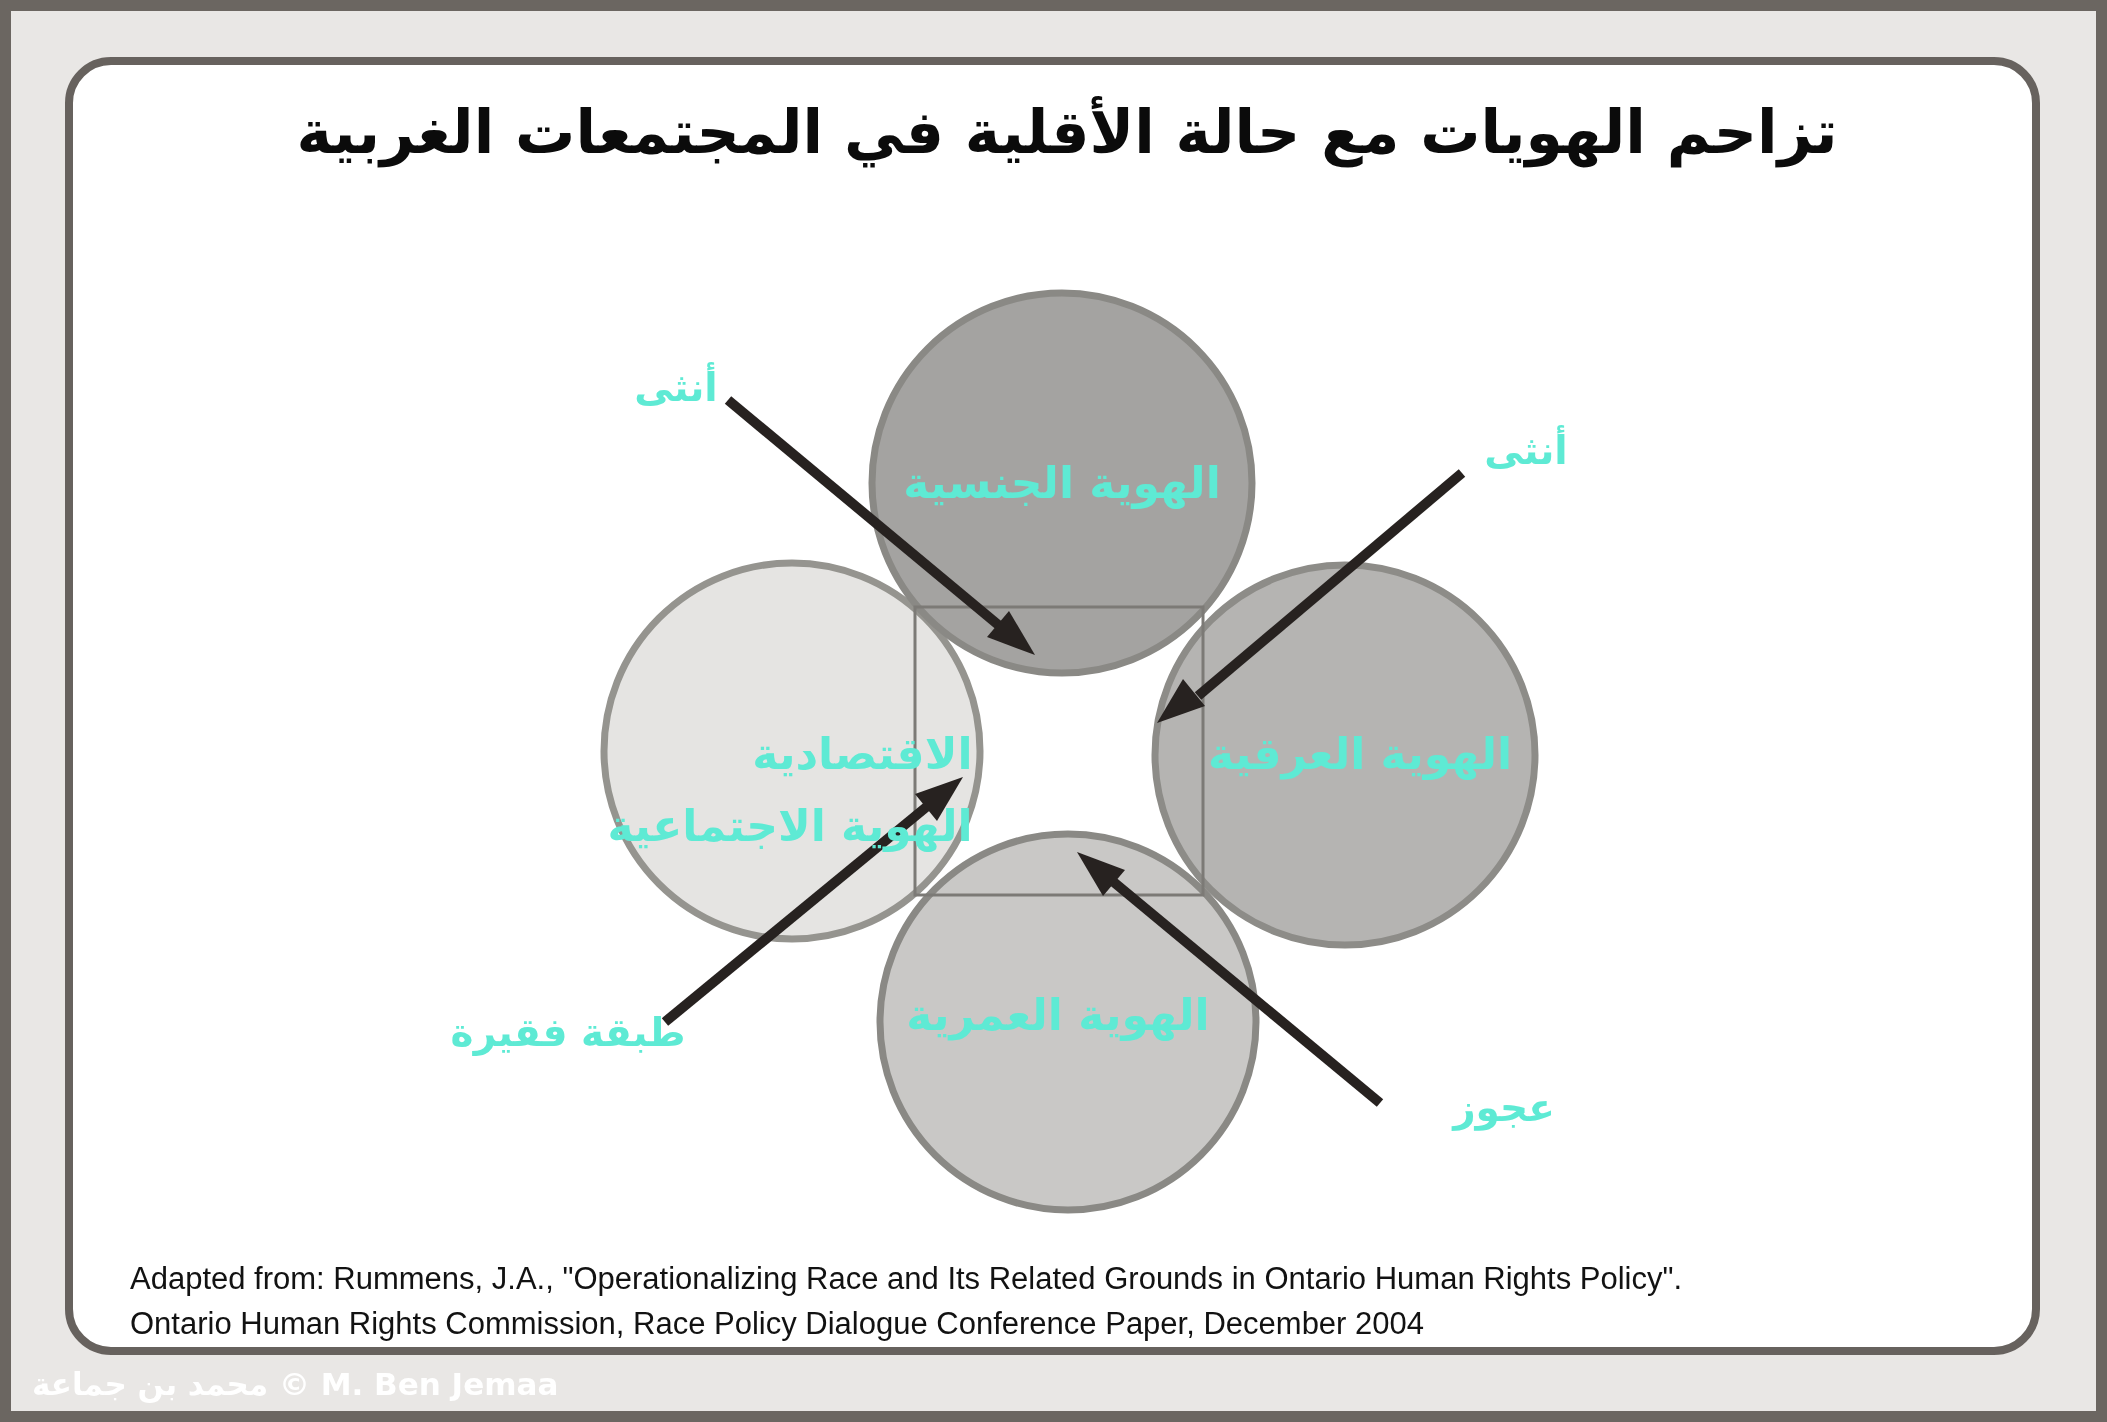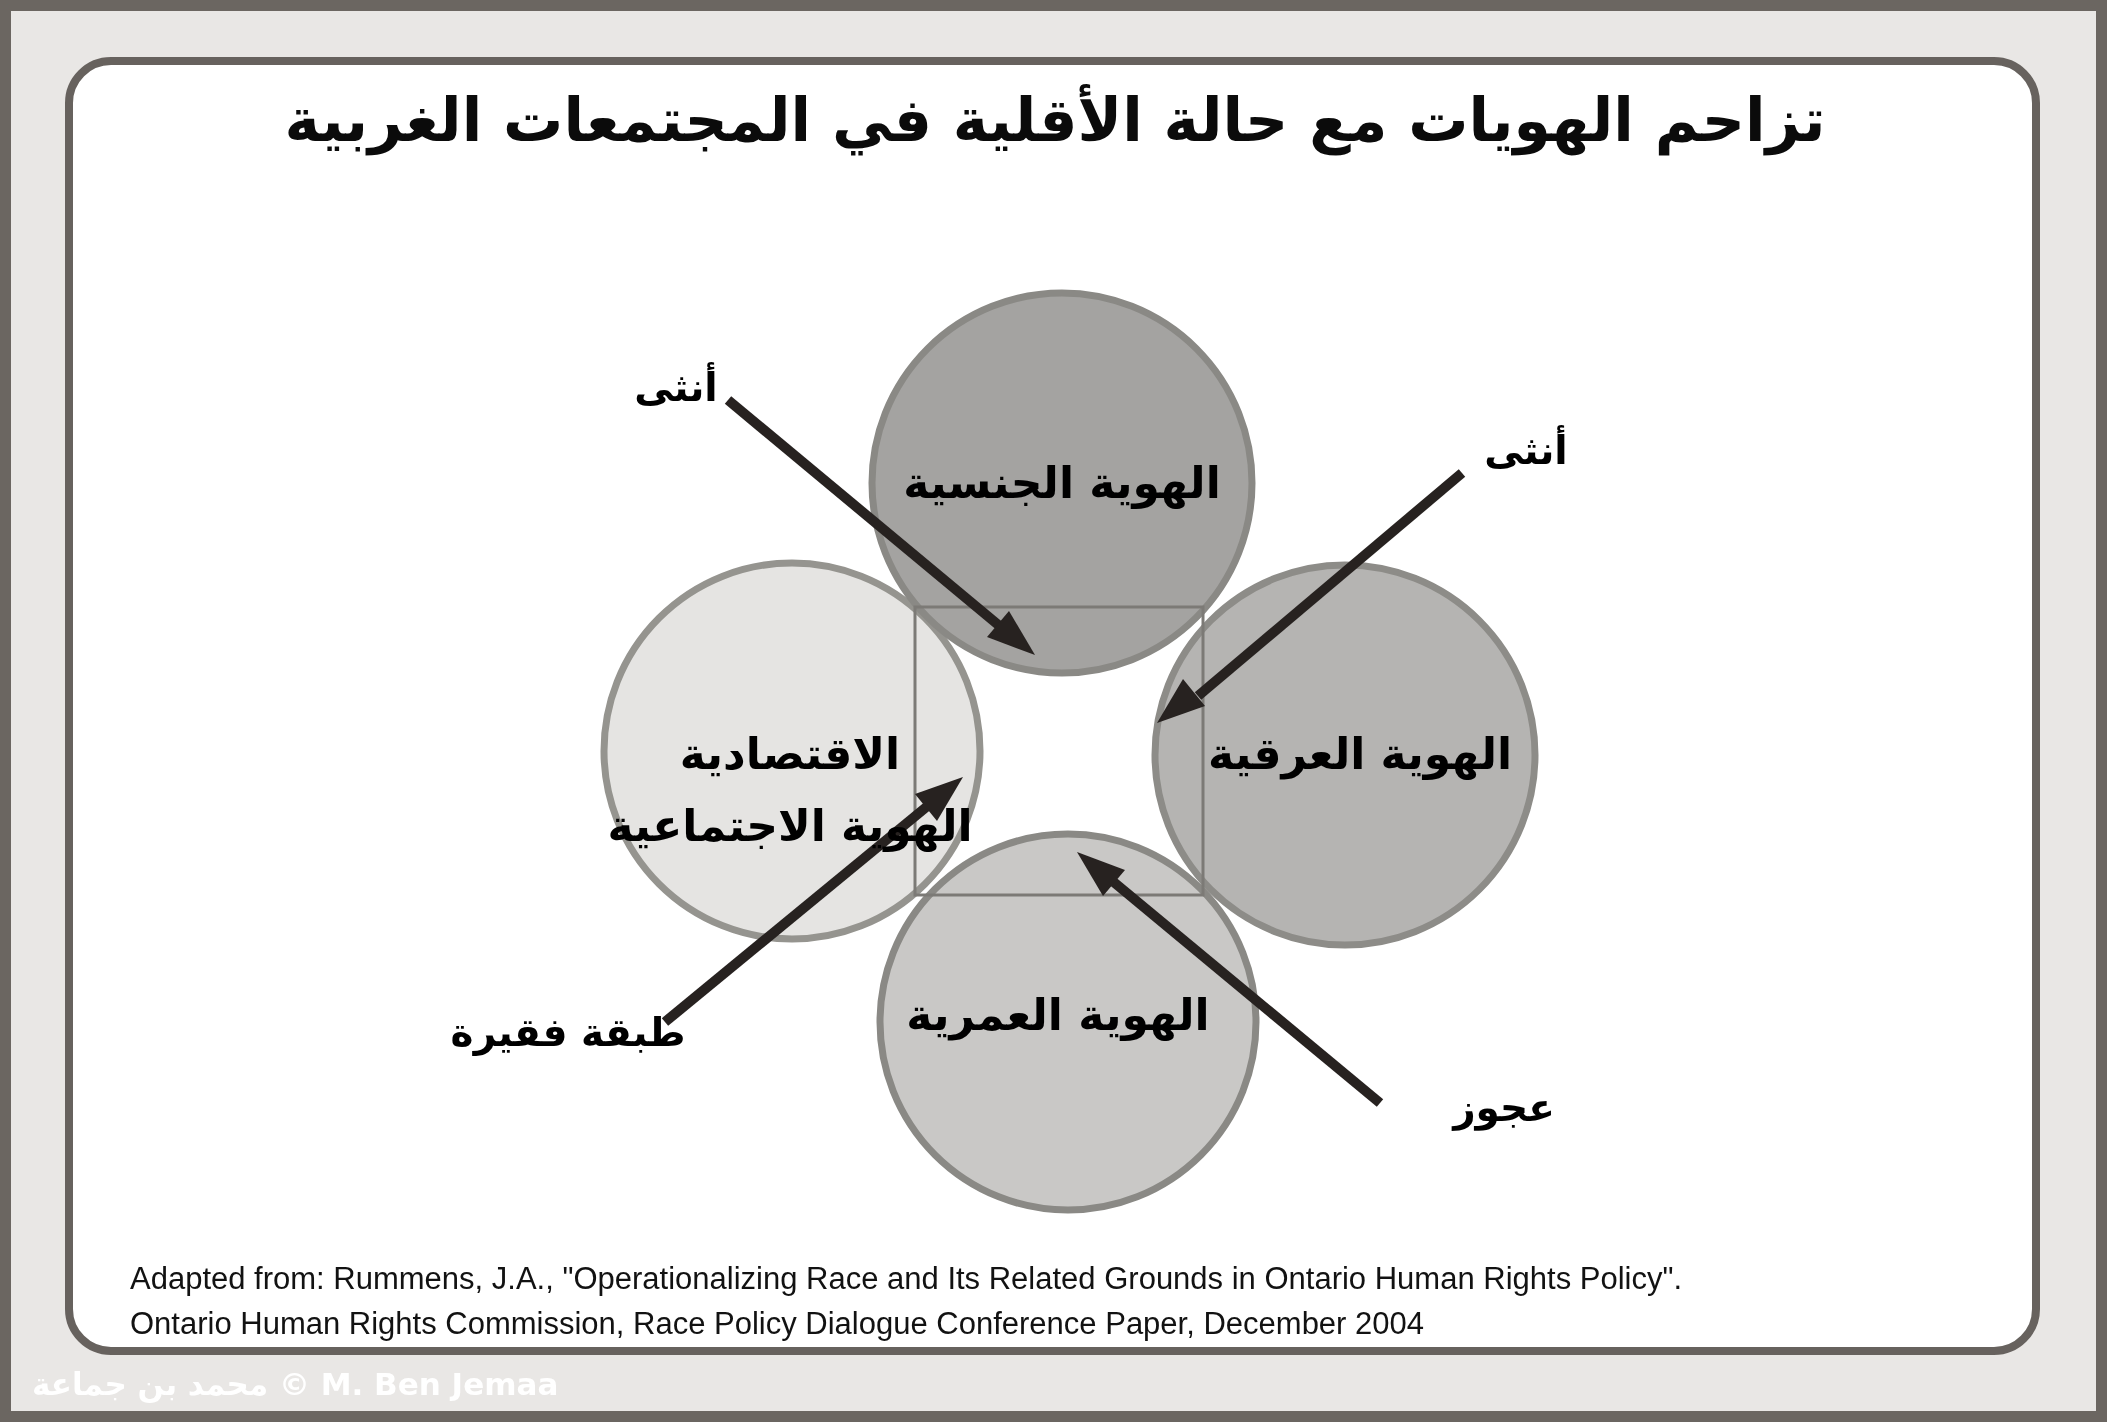--- a/index.html
+++ b/index.html
@@ -10,25 +10,25 @@
   }
   .mat{position:absolute;left:11px;top:11px;right:11px;bottom:11px;background:#e9e7e5;}
   .panel{
     position:absolute;left:65px;top:57px;width:1975px;height:1298px;
     box-sizing:border-box;background:#ffffff;
     border:8px solid #67625e;border-radius:46px;
   }
   .diagram{position:absolute;left:0;top:0;}
   .title{
     position:absolute;left:1055px;top:120px;transform:translate(-50%,-50%);
-    margin:0;font-size:60px;font-weight:bold;color:#0b0b0b;white-space:nowrap;
+    margin:12px;font-size:60px;font-weight:bold;color:#0b0b0b;white-space:nowrap;
   }
   .clabel,.alabel{
     position:absolute;transform:translate(-50%,-50%);
-    font-weight:bold;color:#000000;white-space:nowrap;text-align:center;
+    font-weight:bold;color:#5eead4;white-space:nowrap;text-align:right;
   }
   .clabel{font-size:44px;}
   .alabel{font-size:39px;}
   .clabel .line{display:block;line-height:72px;}
   .footer{
     position:absolute;left:130px;top:1256px;
     font-family:"Liberation Sans",sans-serif;
     font-size:31px;font-weight:normal;color:#121212;line-height:45px;
   }
   .watermark{

